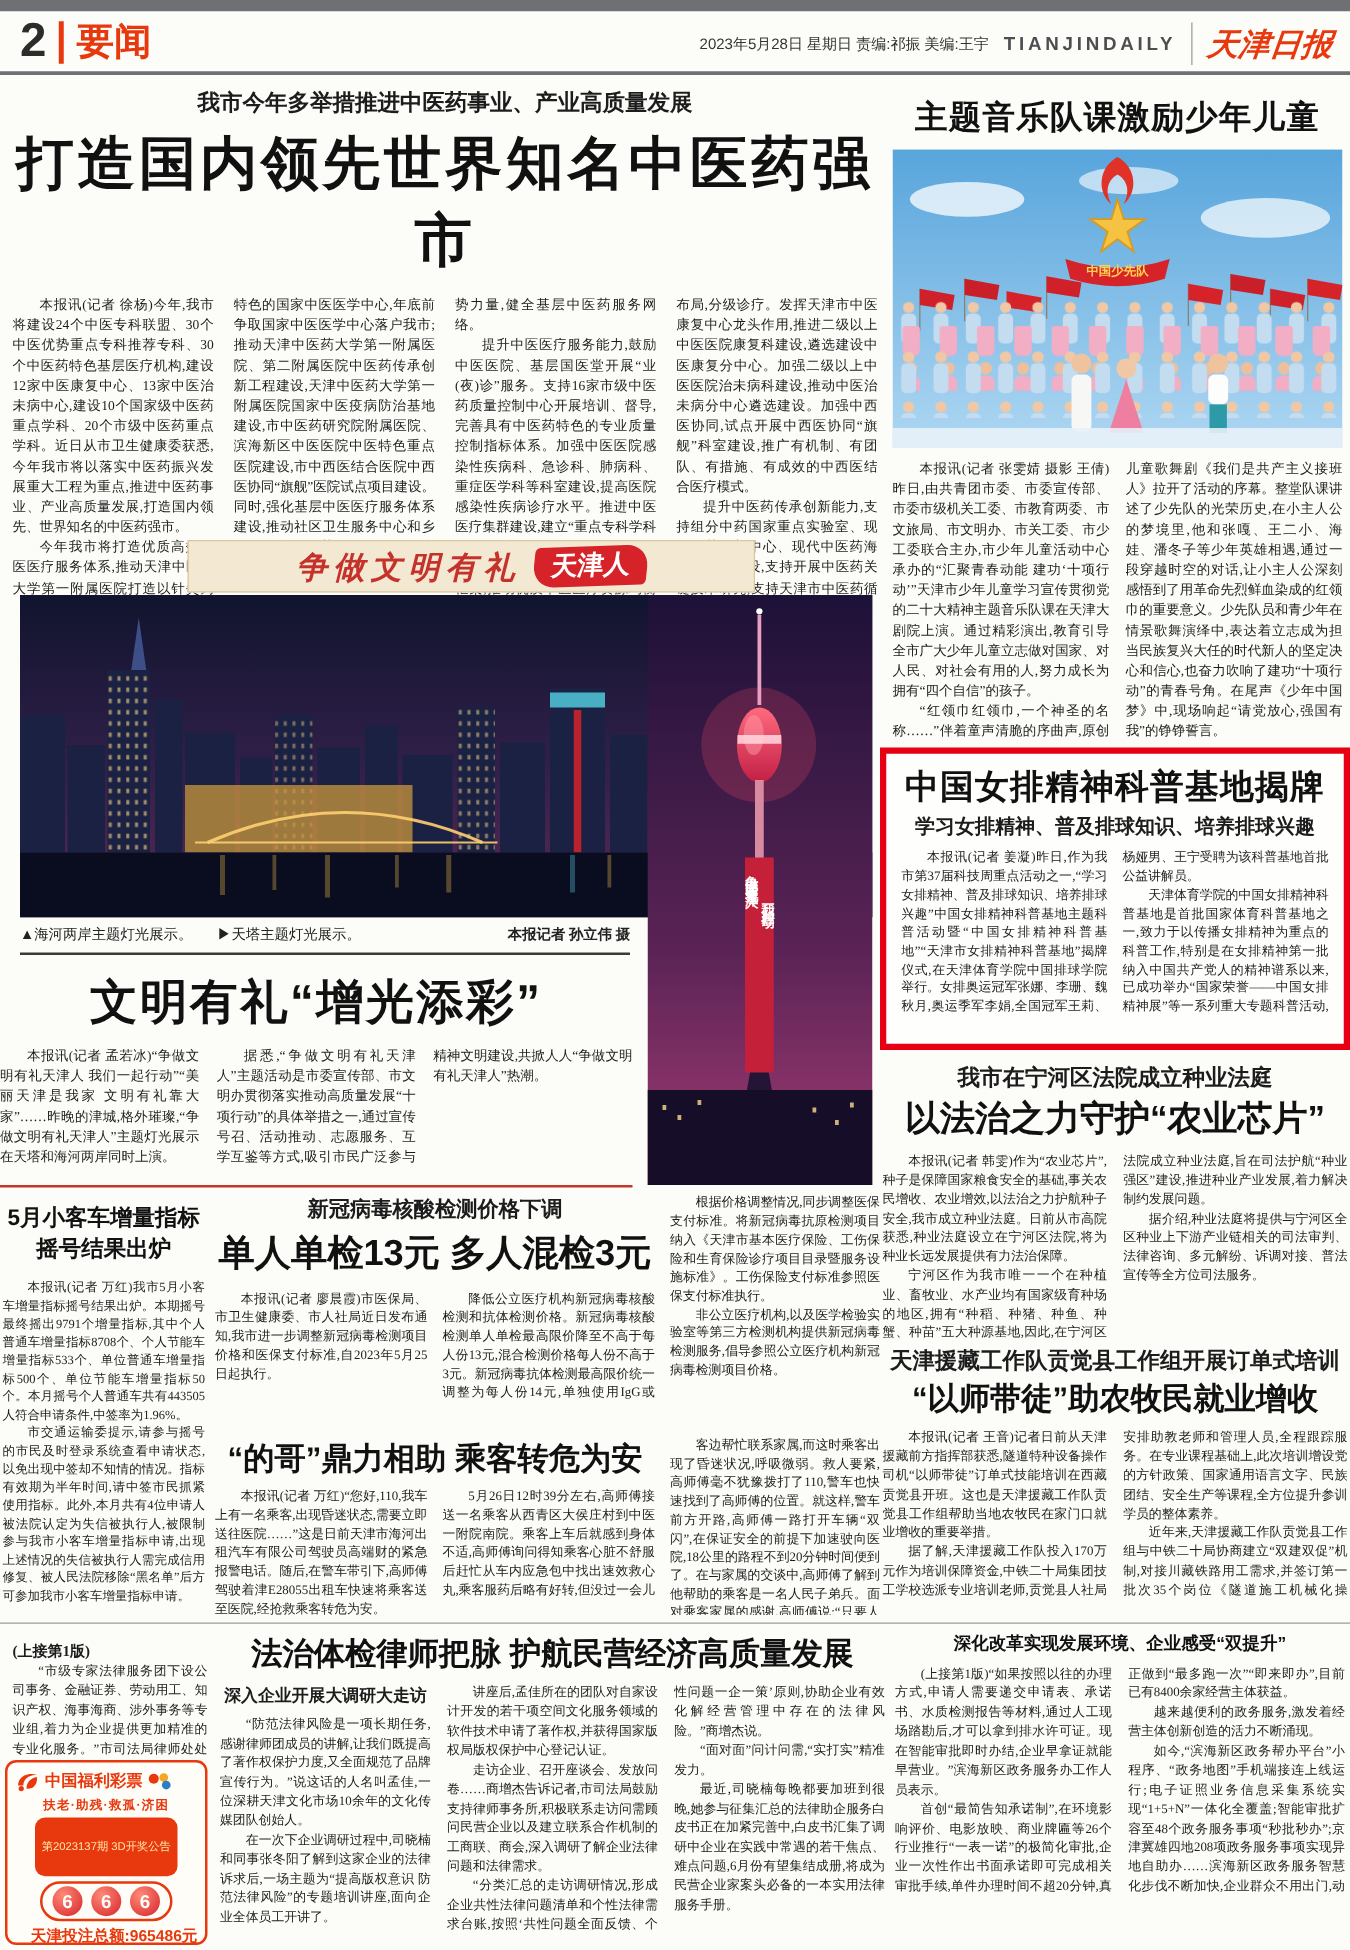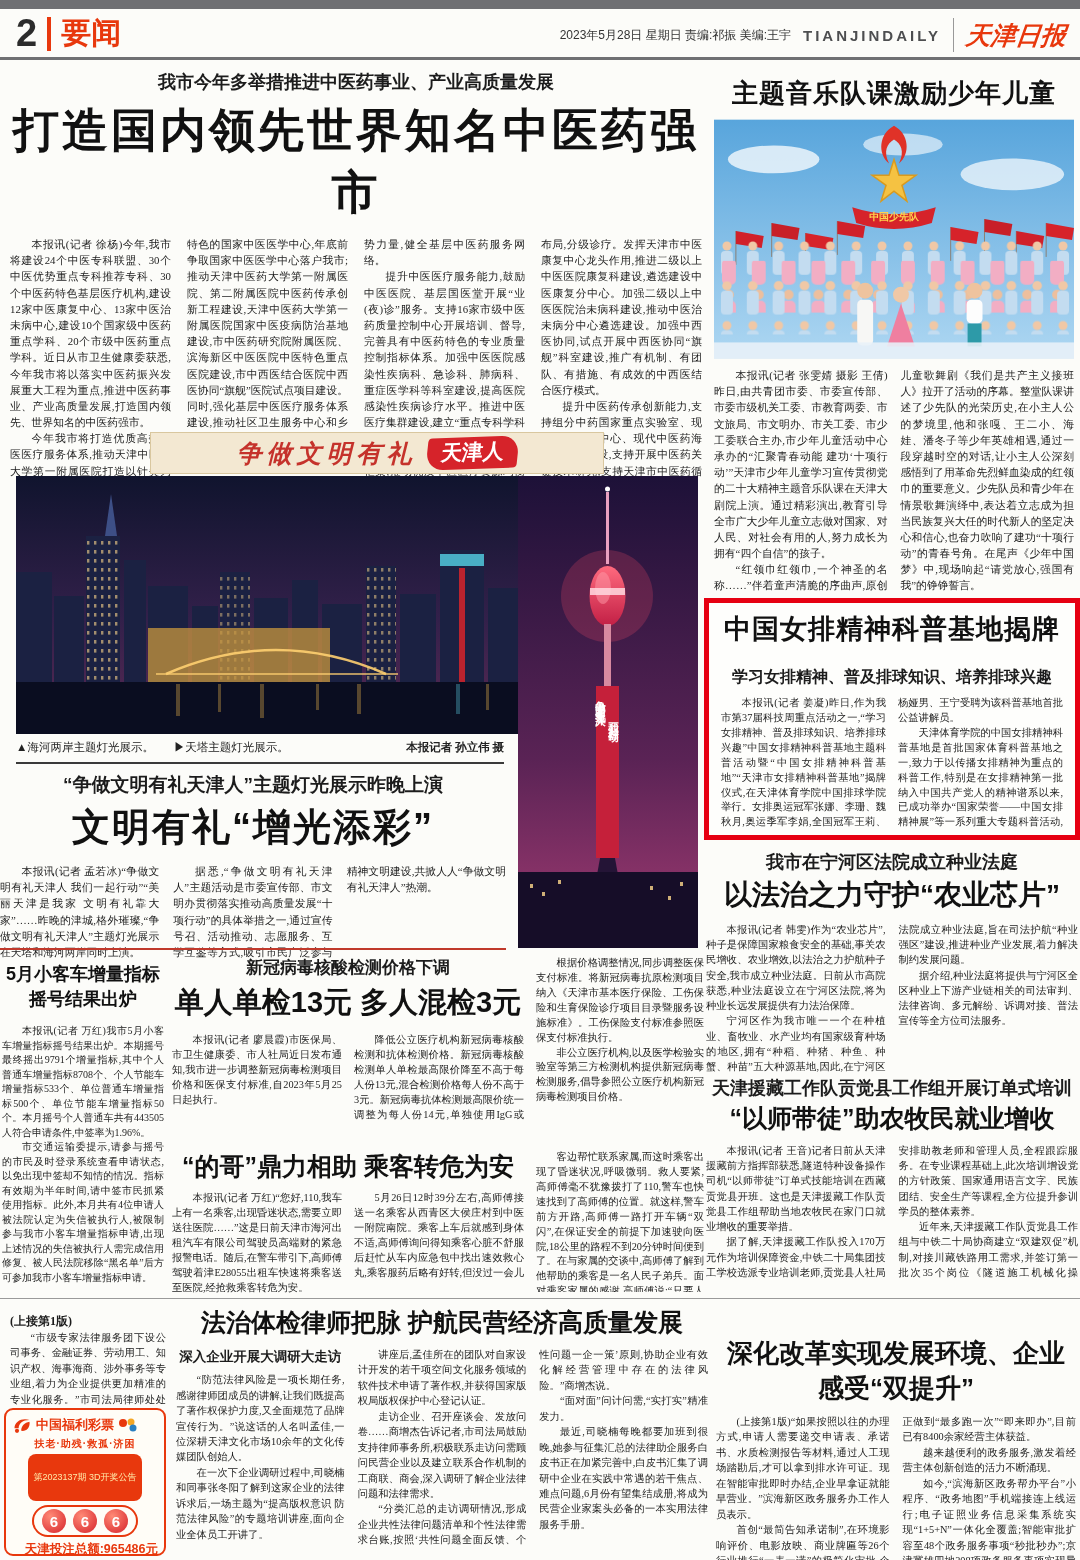--- a/index.html
+++ b/index.html
@@ -46,21 +46,21 @@
   .cap-rule{left:16px;top:762px;width:488px;height:2px;background:#3a3a3a;}
   .lights{left:0;top:772px;width:506px;}
   .lights-kick{font-size:19px;}
   .lights-hl{font-size:38px;margin-top:4px;letter-spacing:2px;}
   .lights-body{margin-top:10px;height:112px;columns:3;column-gap:14px;font-size:10.8px;line-height:1.5;}
   .red-rule{left:0;top:948px;width:506px;height:2px;background:#c0392b;}
   
   .vbox{left:704px;top:598px;width:376px;height:242px;border:5px solid #e60012;background:#fefefc;
         box-sizing:border-box;padding:8px 12px;}
   .v-hl{font-size:27px;letter-spacing:1px;}
-  .v-sub{font-size:16px;margin-top:20px;}
+  .v-sub{font-size:16px;margin-top:4px;}
   .v-body{margin-top:8px;height:160px;columns:2;column-gap:12px;font-size:10.3px;line-height:1.45;}
   
   .seed{left:706px;top:850px;width:372px;}
   .seed-kick{font-size:18px;}
   .seed-hl{font-size:28px;margin-top:2px;}
   .seed-body{margin-top:8px;height:158px;columns:2;column-gap:13px;font-size:10.3px;line-height:1.48;}
   .tibet{left:706px;top:1076px;width:372px;}
   .tibet-kick{font-size:18px;}
   .tibet-hl{font-size:25px;margin-top:2px;}
   .tibet-body{margin-top:8px;height:150px;columns:2;column-gap:13px;font-size:10.3px;line-height:1.48;}
@@ -97,21 +97,21 @@
   .ad-total{font-weight:bold;font-size:12.5px;color:#e8380d;text-align:right;margin-top:4px;}
   .ad-table{width:100%;border-collapse:collapse;margin-top:3px;font-size:8.5px;}
   .ad-table th{color:#c5322b;font-weight:bold;border-top:2px solid #3b82f6;border-bottom:1px solid #e8380d;padding:1px 0;}
   .ad-table td{font-weight:bold;color:#222;font-size:10px;text-align:left;padding:1px 0;border-bottom:1px solid #e8380d;}
   .legal{left:176px;top:1306px;width:532px;}
   .legal-hl{font-size:25px;}
   .legal-body{margin-top:8px;height:212px;columns:3;column-gap:13px;font-size:10.3px;line-height:1.5;}
   .legal-sub{font-weight:bold;font-size:13.5px;text-indent:0;text-align:center;margin-bottom:5px;
              font-family:"Liberation Sans",sans-serif;}
   .reform{left:716px;top:1306px;width:360px;}
-  .reform-hl{font-size:26px;margin-top:30px;}
+  .reform-hl{font-size:14px;}
   .reform-body{margin-top:8px;height:212px;columns:2;column-gap:13px;font-size:10.3px;line-height:1.5;}
 </style>
 </head>
 <body>
 
 <div class="abs bar" style="left:0;top:0;width:1080px;height:9px;"></div>
 <div class="abs hd-left">
   <span class="pagenum">2</span>
   <span class="hd-red-bar"></span>
   <span class="secname">要闻</span>
@@ -318,21 +318,20 @@
   <span>
     <span>▲海河两岸主题灯光展示。</span>
     <span style="display:inline-block;width:14px;"></span>
     <span>▶天塔主题灯光展示。</span>
   </span>
   <span style="font-weight:bold;">本报记者 孙立伟 摄</span>
 </div>
 <div class="abs cap-rule"></div>
 
 <div class="abs lights">
-  <div class="kick lights-kick">“争做文明有礼天津人”主题灯光展示昨晚上演</div>
   <div class="hl lights-hl">文明有礼“增光添彩”</div>
   <div class="lights-body cols">
     <p>本报讯(记者 孟若冰)“争做文明有礼天津人 我们一起行动”“美丽天津是我家 文明有礼靠大家”……昨晚的津城,格外璀璨,“争做文明有礼天津人”主题灯光展示在天塔和海河两岸同时上演。</p>
     <p>据悉,“争做文明有礼天津人”主题活动是市委宣传部、市文明办贯彻落实推动高质量发展“十项行动”的具体举措之一,通过宣传号召、活动推动、志愿服务、互学互鉴等方式,吸引市民广泛参与精神文明建设,共掀人人“争做文明有礼天津人”热潮。</p>
   </div>
 </div>
 <div class="abs red-rule"></div>
 
 <div class="abs vbox">
   <div class="hl v-hl">中国女排精神科普基地揭牌</div>

